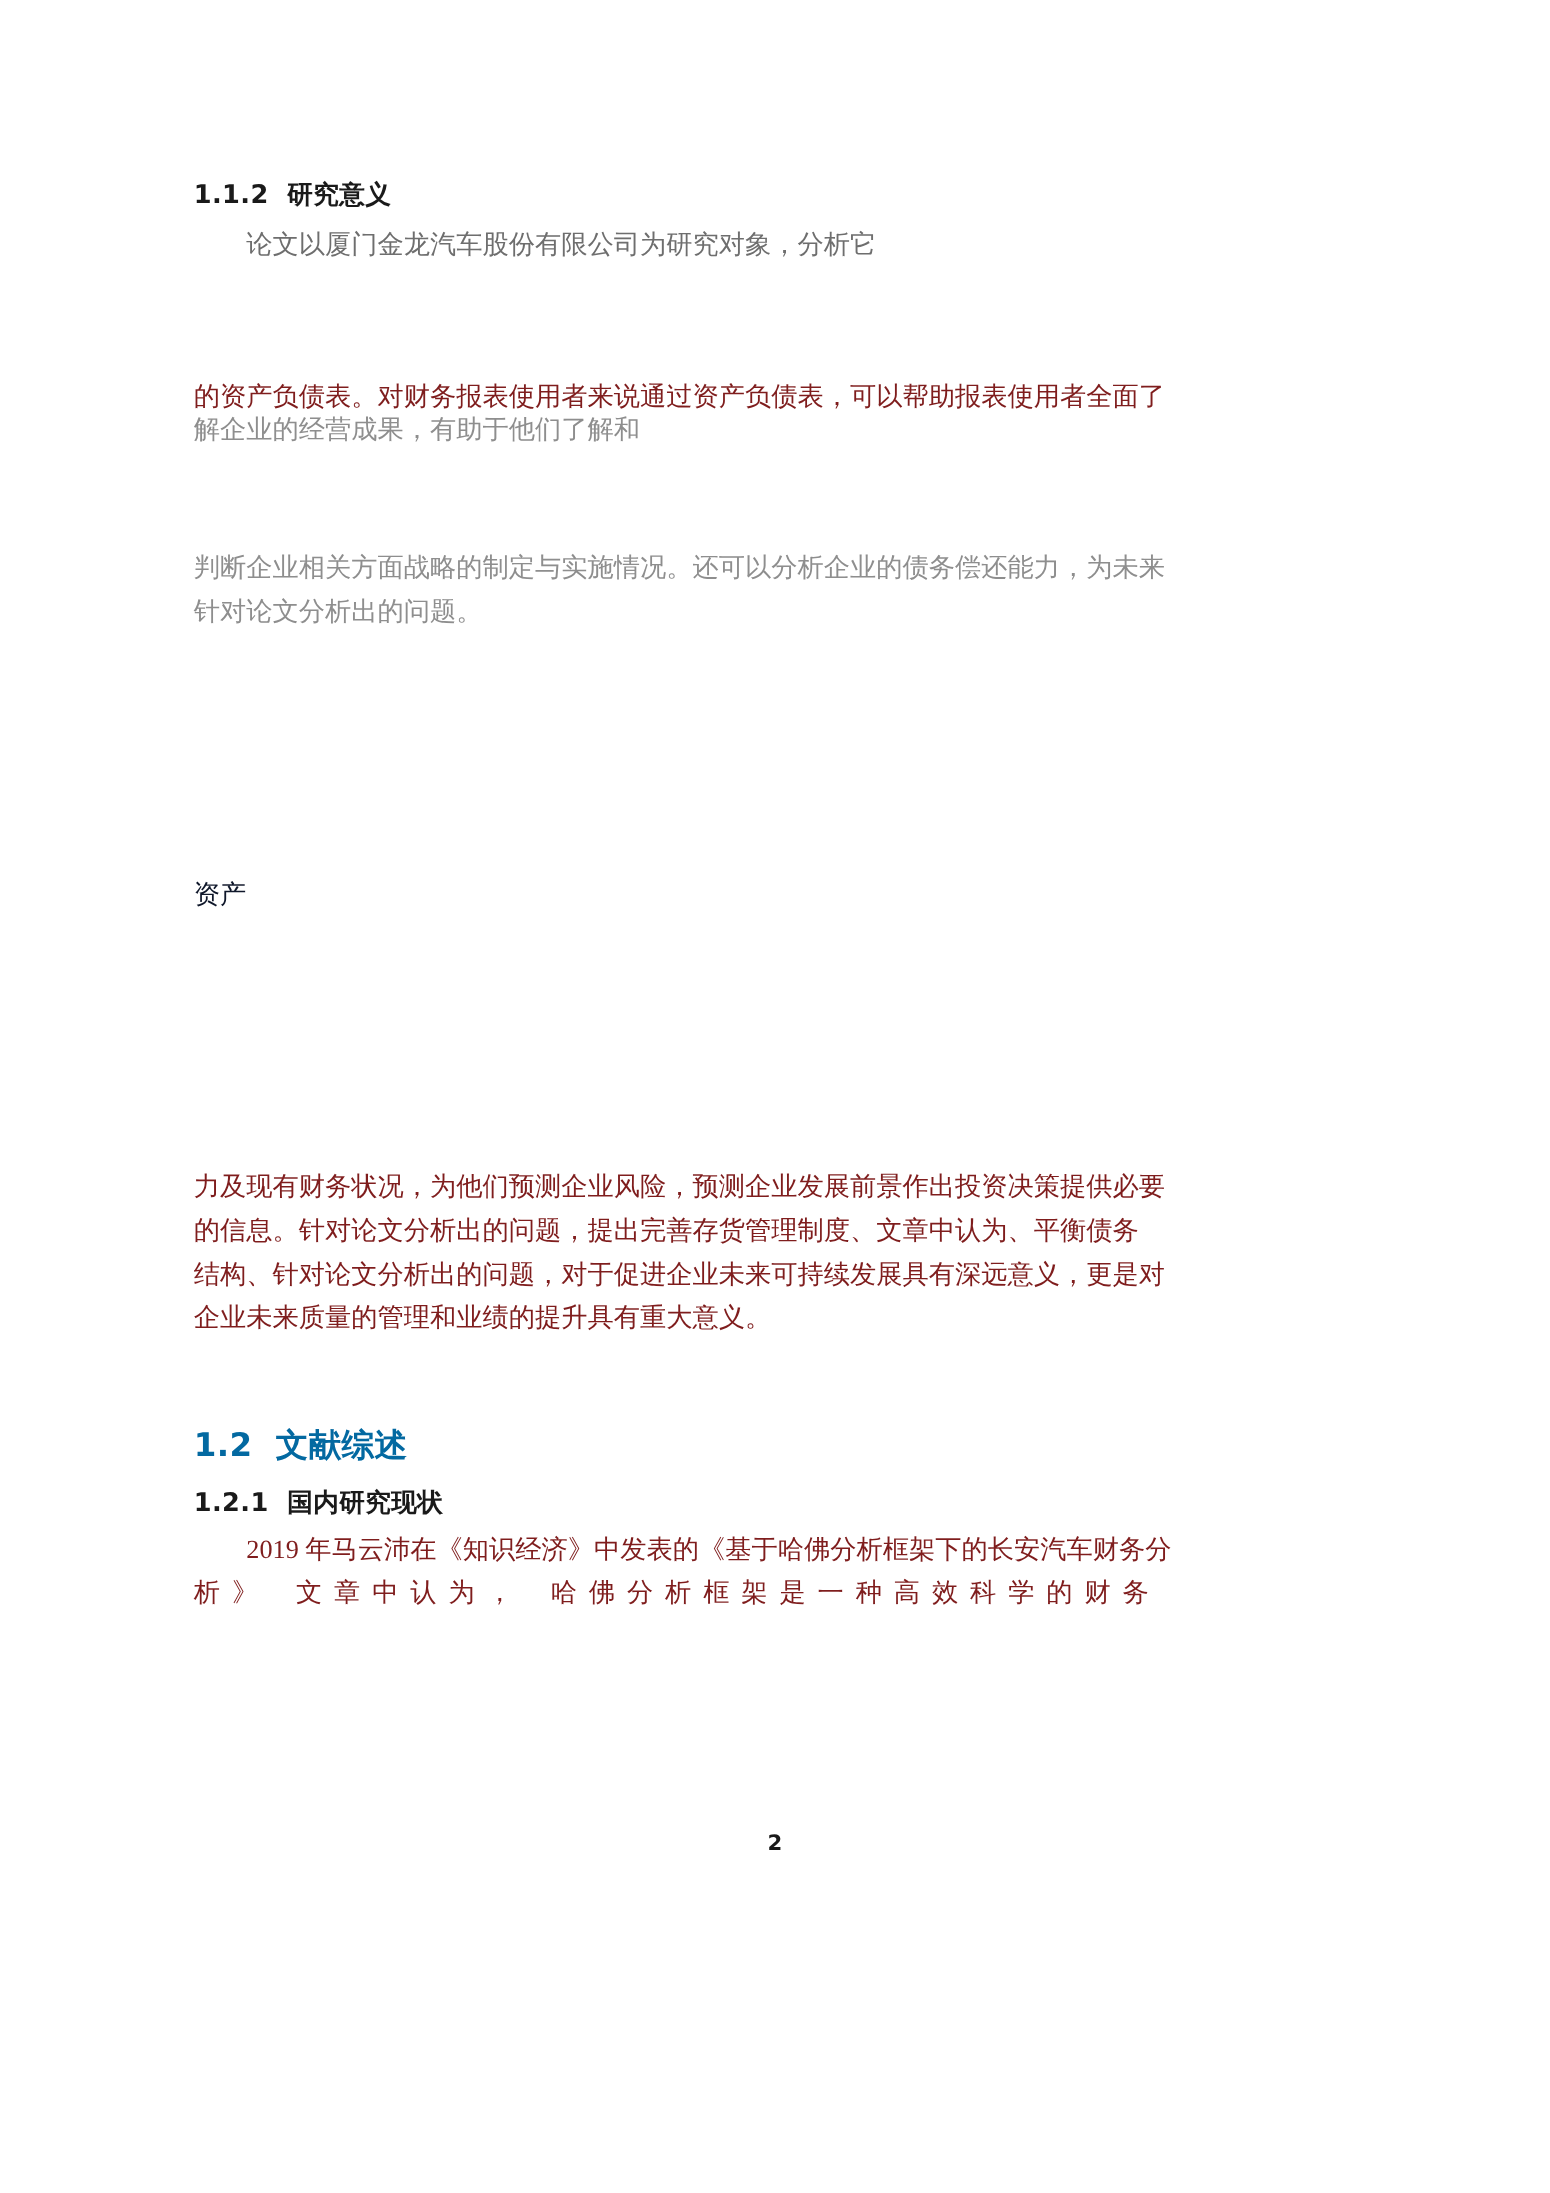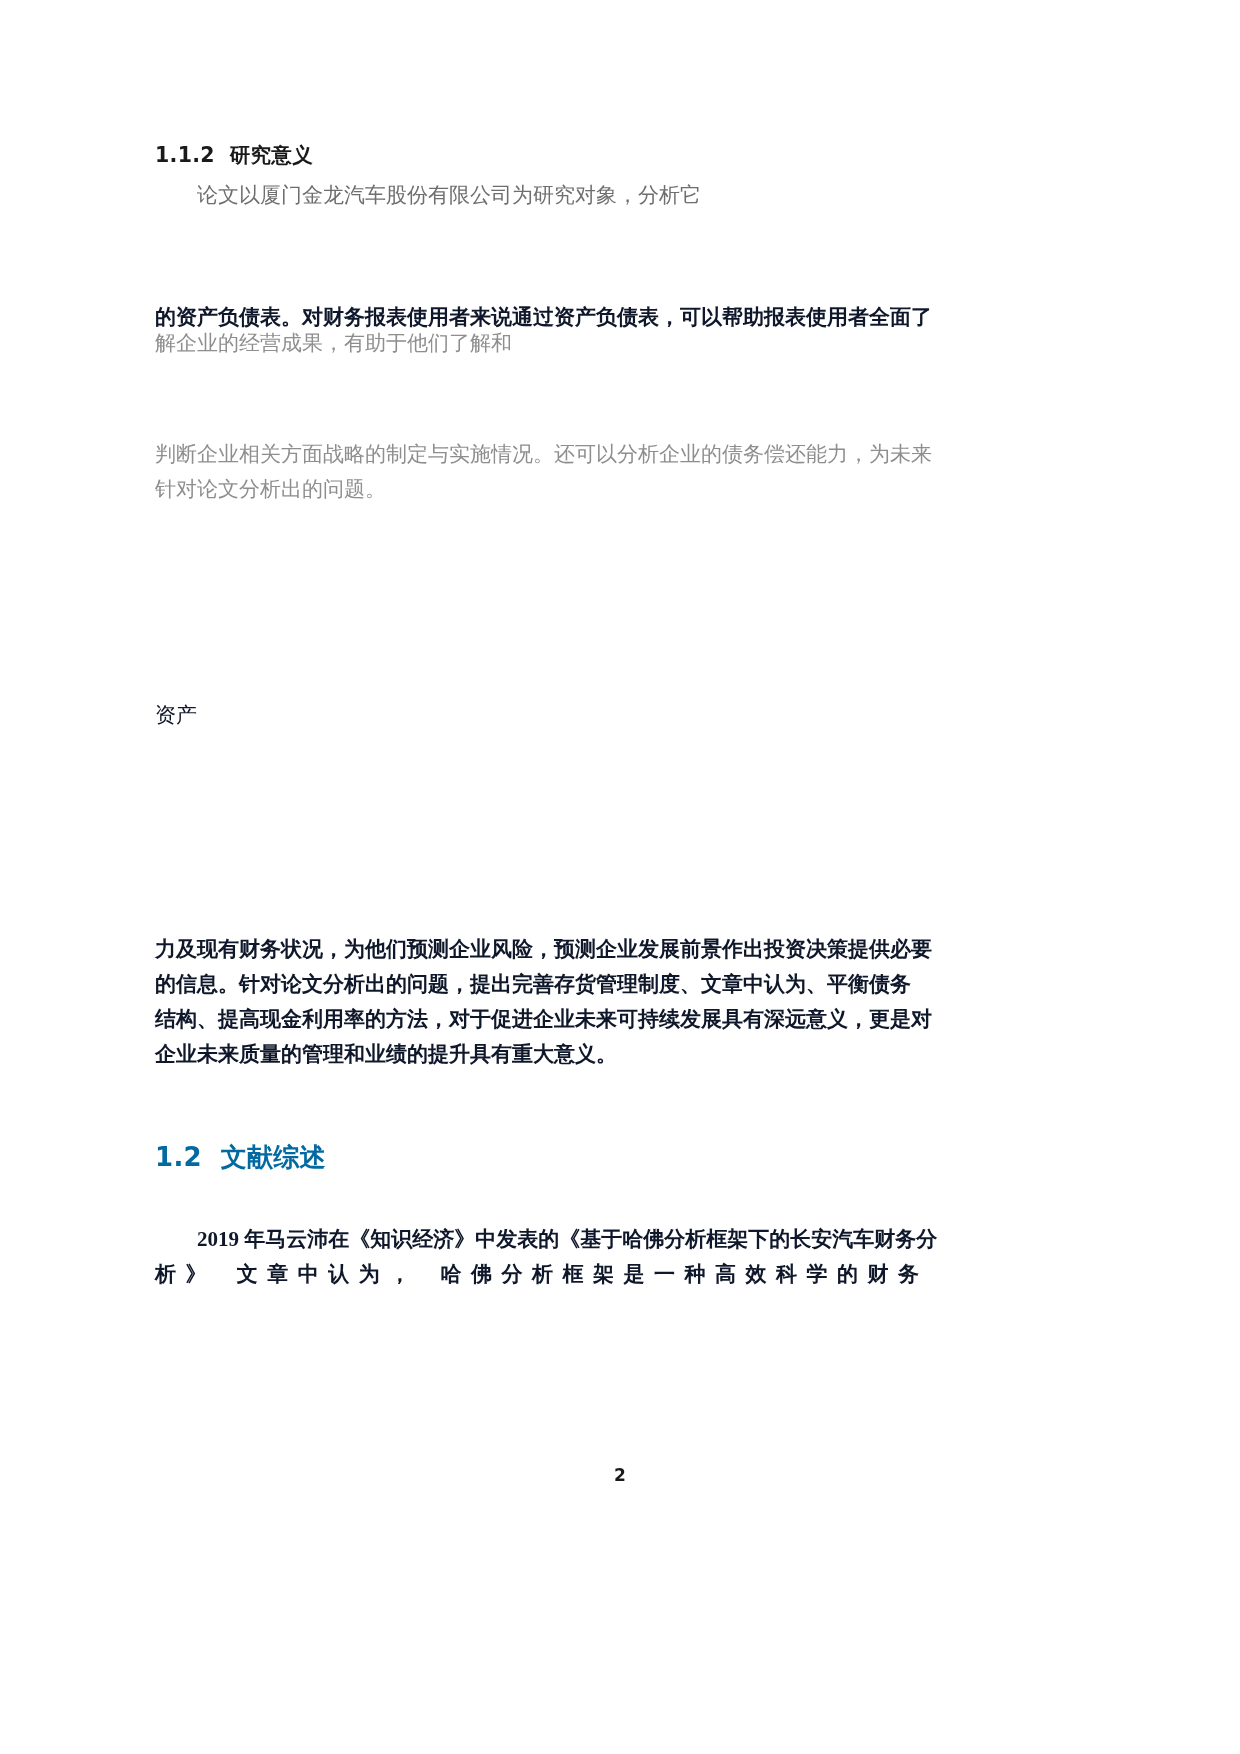--- a/index.html
+++ b/index.html
@@ -47,21 +47,21 @@
   .para {
     font-family: "Liberation Serif", "DejaVu Serif", serif;
     font-size: 21px;
     line-height: 34px;
     color: #9a9a9a;
     text-align: justify;
     text-justify: inter-ideograph;
     margin: 0;
   }
   .para.dark   { color: #6e6e6e; }
-  .para.darker { color: #0f172a; font-weight: bold; }
+  .para.darker { color: #7f1d1d; }
   .para.mid    { color: #8e8e8e; }
   .para.faint  { color: #0f172a; }
 
   .indent2 { text-indent: 2em; }
 
   
   .tracked {
     letter-spacing: 9.5px;
     word-spacing: 6px;
   }
@@ -95,24 +95,25 @@
   <div class="b para mid" style="top:326px;">解企业的经营成果，有助于他们了解和</div>
 
   <div class="b para mid" style="top:437px;">判断企业相关方面战略的制定与实施情况。还可以分析企业的债务偿还能力，为未来</div>
   <div class="b para mid" style="top:472px;">针对论文分析出的问题。</div>
 
   <div class="b para faint" style="top:698px;">资产</div>
 
 
   <div class="b para darker" style="top:932px;">力及现有财务状况，为他们预测企业风险，预测企业发展前景作出投资决策提供必要</div>
   <div class="b para darker" style="top:967px;">的信息。针对论文分析出的问题，提出完善存货管理制度、文章中认为、平衡债务</div>
-  <div class="b para darker" style="top:1002px;">结构、提高现金利用率的方法，对于促进企业未来可持续发展具有深远意义，更是对</div>
+  <div class="b para darker" style="top:1002px;">结构、针对论文分析出的问题，对于促进企业未来可持续发展具有深远意义，更是对</div>
   <div class="b para darker" style="top:1037px;">企业未来质量的管理和业绩的提升具有重大意义。</div>
 
   <div class="b h2" style="top:1142px;">1.2  文献综述</div>
 
+  <div class="b h3" style="top:1190px;">1.2.1  国内研究现状</div>
 
   <div class="b para darker indent2" style="top:1222px;">2019 年马云沛在《知识经济》中发表的《基于哈佛分析框架下的长安汽车财务分</div>
   <div class="b para darker tracked" style="top:1257px;">析》 文章中认为， 哈佛分析框架是一种高效科学的财务</div>
 
   <div class="page-number">2</div>
 
 </div>
 
 </body></html>

